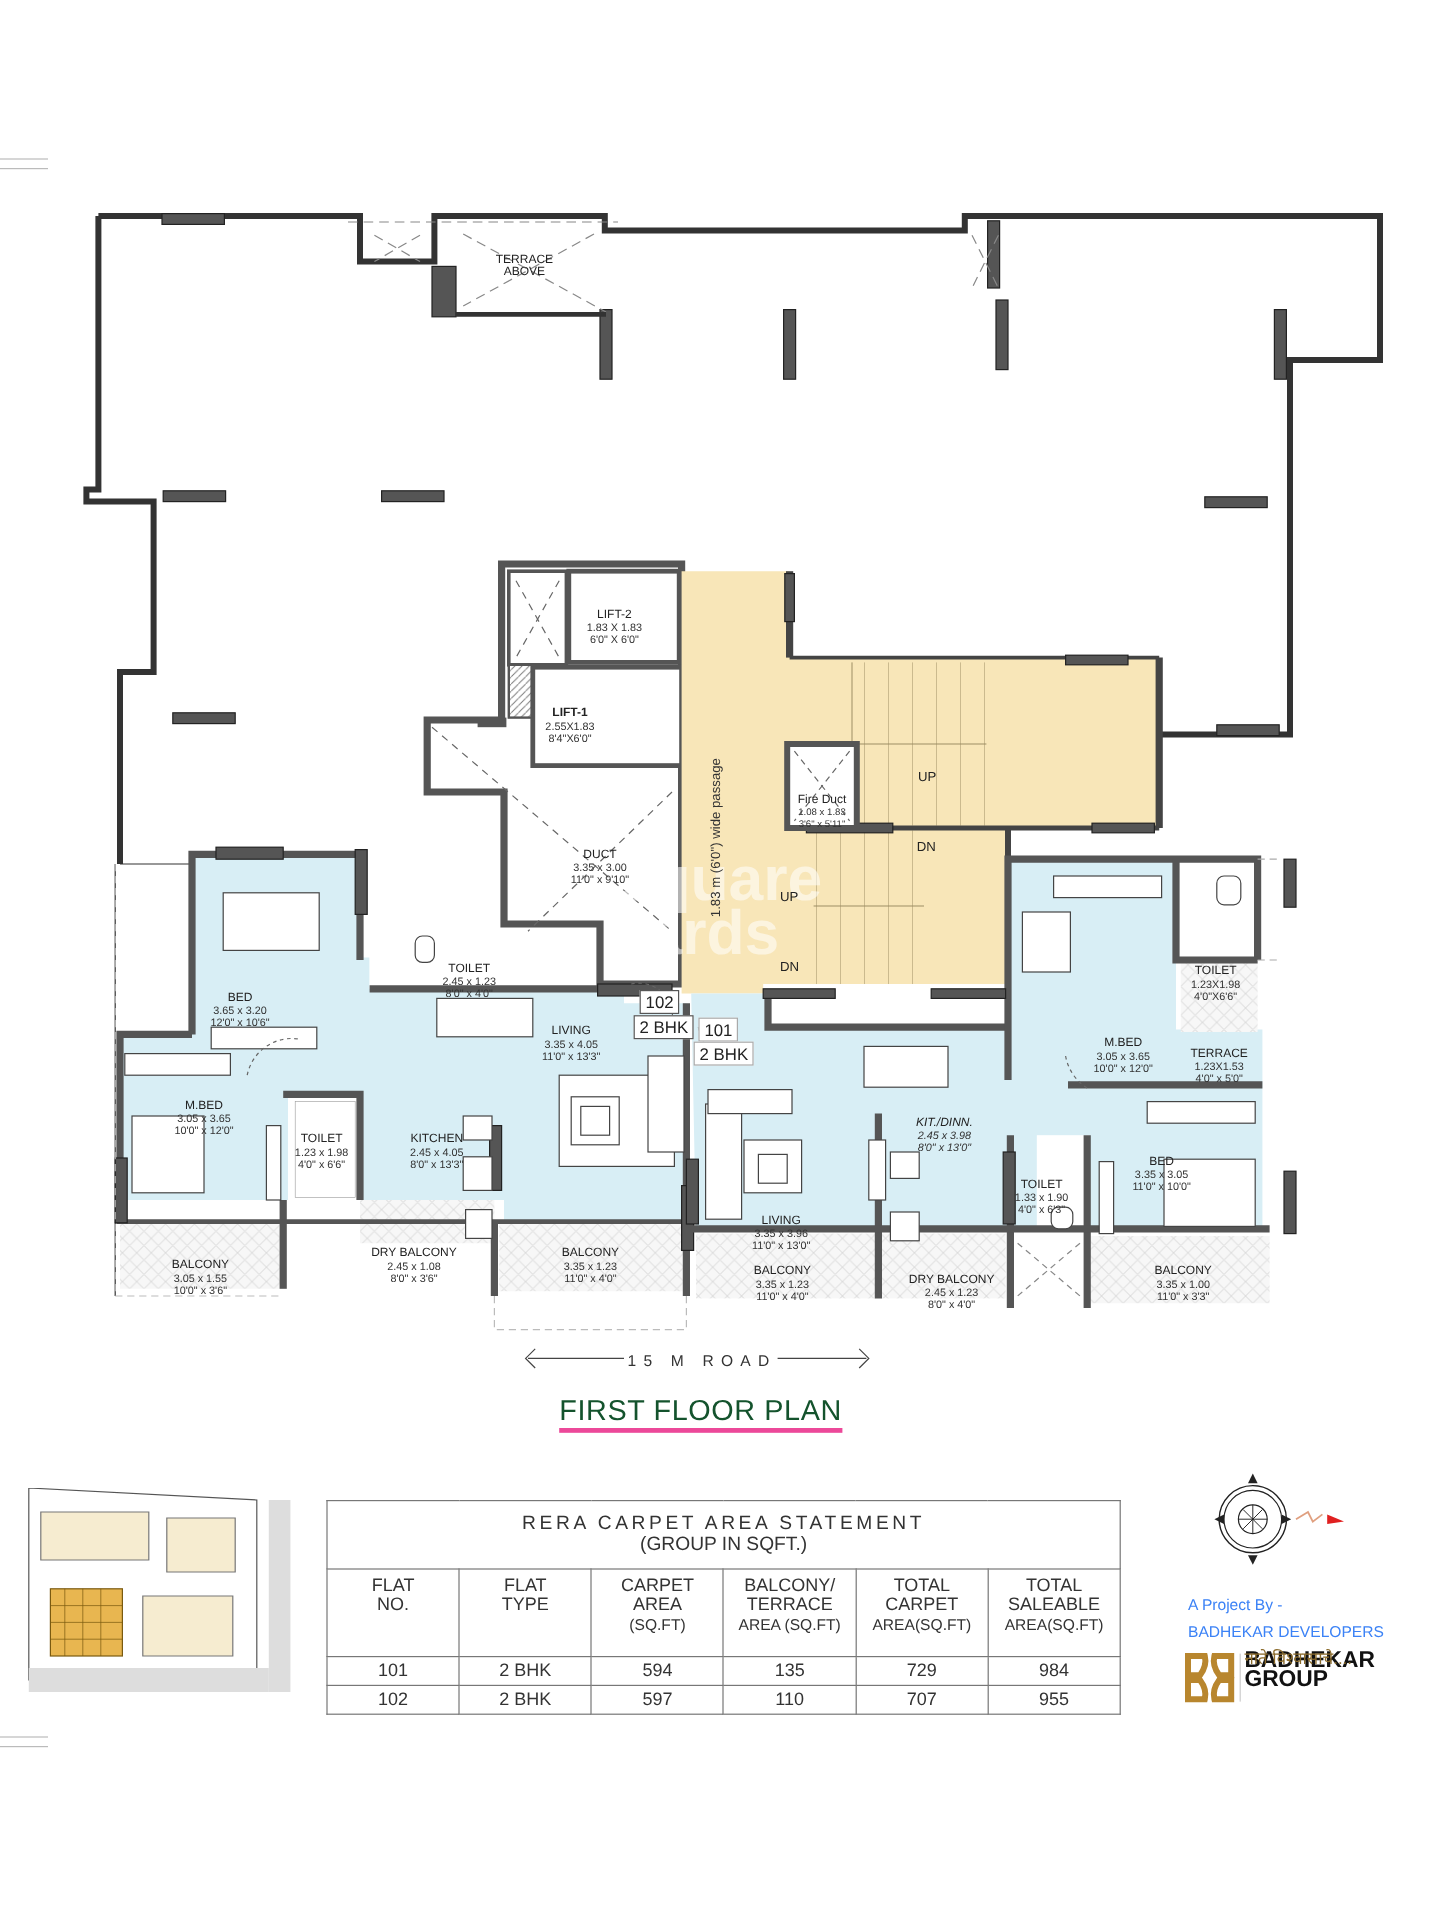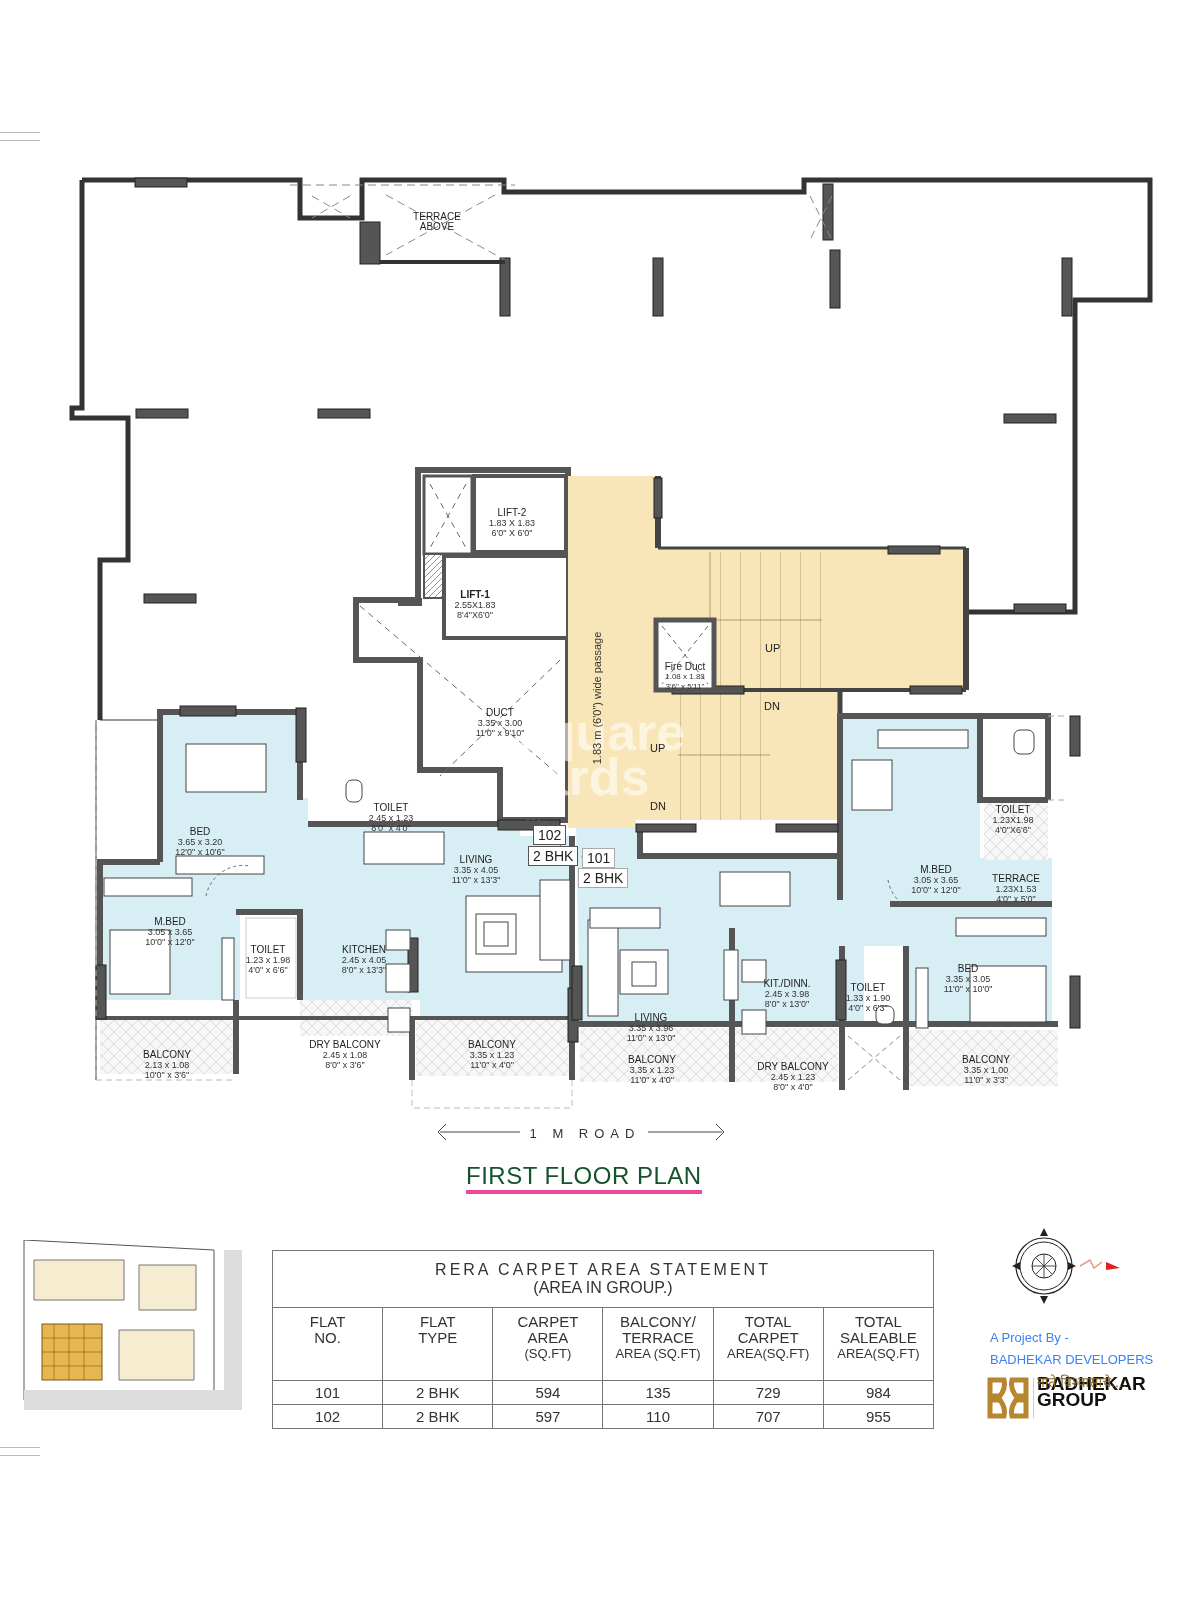--- a/index.html
+++ b/index.html
@@ -290,42 +290,42 @@
   <span class="d">1.23 x 1.98</span>
   <span class="d">4'0" x 6'6"</span>
 </div>
 <div class="lbl" style="left:364px;top:945px;">
   <span class="t">KITCHEN</span>
   <span class="d">2.45 x 4.05</span>
   <span class="d">8'0" x 13'3"</span>
 </div>
 <div class="lbl" style="left:167px;top:1050px;">
   <span class="t">BALCONY</span>
-  <span class="d">2.13 x 1.08</span>
+  <span class="d">3.05 x 1.55</span>
   <span class="d">10'0" x 3'6"</span>
 </div>
 <div class="lbl" style="left:345px;top:1040px;">
   <span class="t">DRY BALCONY</span>
   <span class="d">2.45 x 1.08</span>
   <span class="d">8'0" x 3'6"</span>
 </div>
 <div class="lbl" style="left:492px;top:1040px;">
   <span class="t">BALCONY</span>
   <span class="d">3.35 x 1.23</span>
   <span class="d">11'0" x 4'0"</span>
 </div>
 
 <div class="unit-tag" style="left:582px;top:848px;border-color:#aaa;">101</div>
 <div class="unit-tag" style="left:578px;top:868px;border-color:#aaa;">2 BHK</div>
 <div class="lbl" style="left:651px;top:1013px;">
   <span class="t">LIVING</span>
   <span class="d">3.35 x 3.96</span>
   <span class="d">11'0" x 13'0"</span>
 </div>
-<div class="lbl" style="left:787px;top:979px;">
+<div class="lbl" style="left:787px;top:931px;font-style:italic;">
   <span class="t">KIT./DINN.</span>
   <span class="d">2.45 x 3.98</span>
   <span class="d">8'0" x 13'0"</span>
 </div>
 <div class="lbl" style="left:936px;top:865px;">
   <span class="t">M.BED</span>
   <span class="d">3.05 x 3.65</span>
   <span class="d">10'0" x 12'0"</span>
 </div>
 <div class="lbl" style="left:1013px;top:805px;">
@@ -357,21 +357,21 @@
   <span class="t">DRY BALCONY</span>
   <span class="d">2.45 x 1.23</span>
   <span class="d">8'0" x 4'0"</span>
 </div>
 <div class="lbl" style="left:986px;top:1055px;">
   <span class="t">BALCONY</span>
   <span class="d">3.35 x 1.00</span>
   <span class="d">11'0" x 3'3"</span>
 </div>
 
-<div class="road">1 M  ROAD</div>
+<div class="road">15 M  ROAD</div>
 <div class="title">FIRST FLOOR PLAN</div>
 
 <svg class="abs" style="left:14px;top:1240px" width="230" height="170" viewBox="0 0 230 170">
   <rect x="0" y="0" width="230" height="170" fill="#fff"></rect>
   <path d="M10 0 L200 10 L200 160 L10 160 Z" fill="none" stroke="#555" stroke-width="1"></path>
   <rect x="210" y="10" width="18" height="160" fill="#ddd"></rect>
   <rect x="10" y="150" width="200" height="20" fill="#ddd"></rect>
   <path d="M20 20 L110 20 L110 60 L20 60 Z" fill="#f6ecd0" stroke="#777"></path>
   <path d="M125 25 L182 25 L182 70 L125 70 Z" fill="#f6ecd0" stroke="#777"></path>
   <path d="M105 90 L180 90 L180 140 L105 140 Z" fill="#f6ecd0" stroke="#777"></path>
@@ -384,21 +384,21 @@
       <line x1="28" y1="112" x2="88" y2="112"></line>
       <line x1="28" y1="126" x2="88" y2="126"></line>
   </g>
 </svg>
 
 <table class="area">
   <tbody>
       <tr>
     <th class="head" colspan="6">
       <span style="letter-spacing:3px;">RERA CARPET AREA STATEMENT</span>
-      <span>(AREA IN GROUP.)</span>
+      <span>(GROUP IN SQFT.)</span>
     </th>
   </tr>
   <tr>
     <th class="col" style="width:88px">
       <span style="display:block">FLAT</span>
       <span style="display:block">NO.</span>
     </th>
     <th class="col" style="width:88px">
       <span style="display:block">FLAT</span>
       <span style="display:block">TYPE</span>

